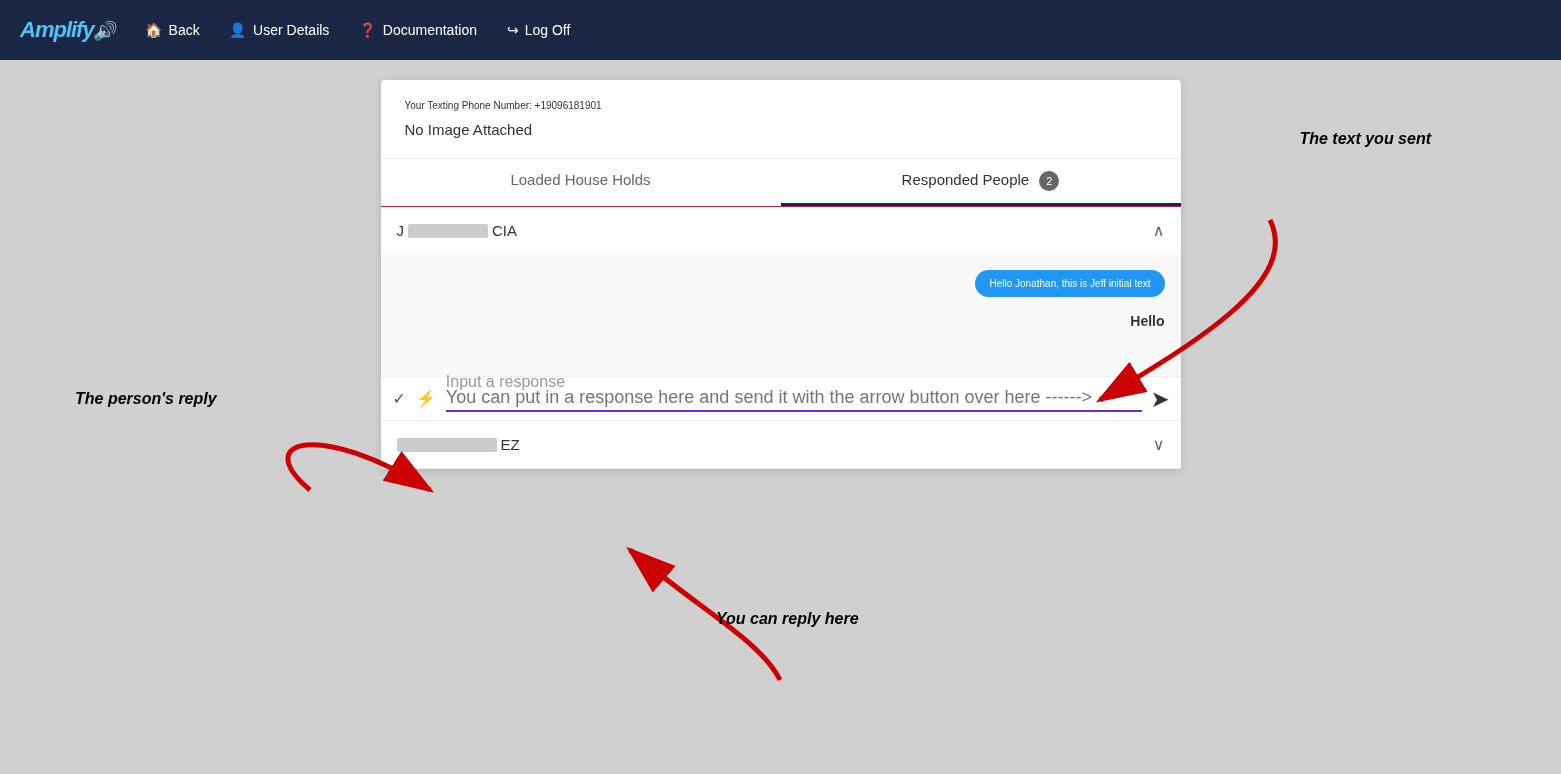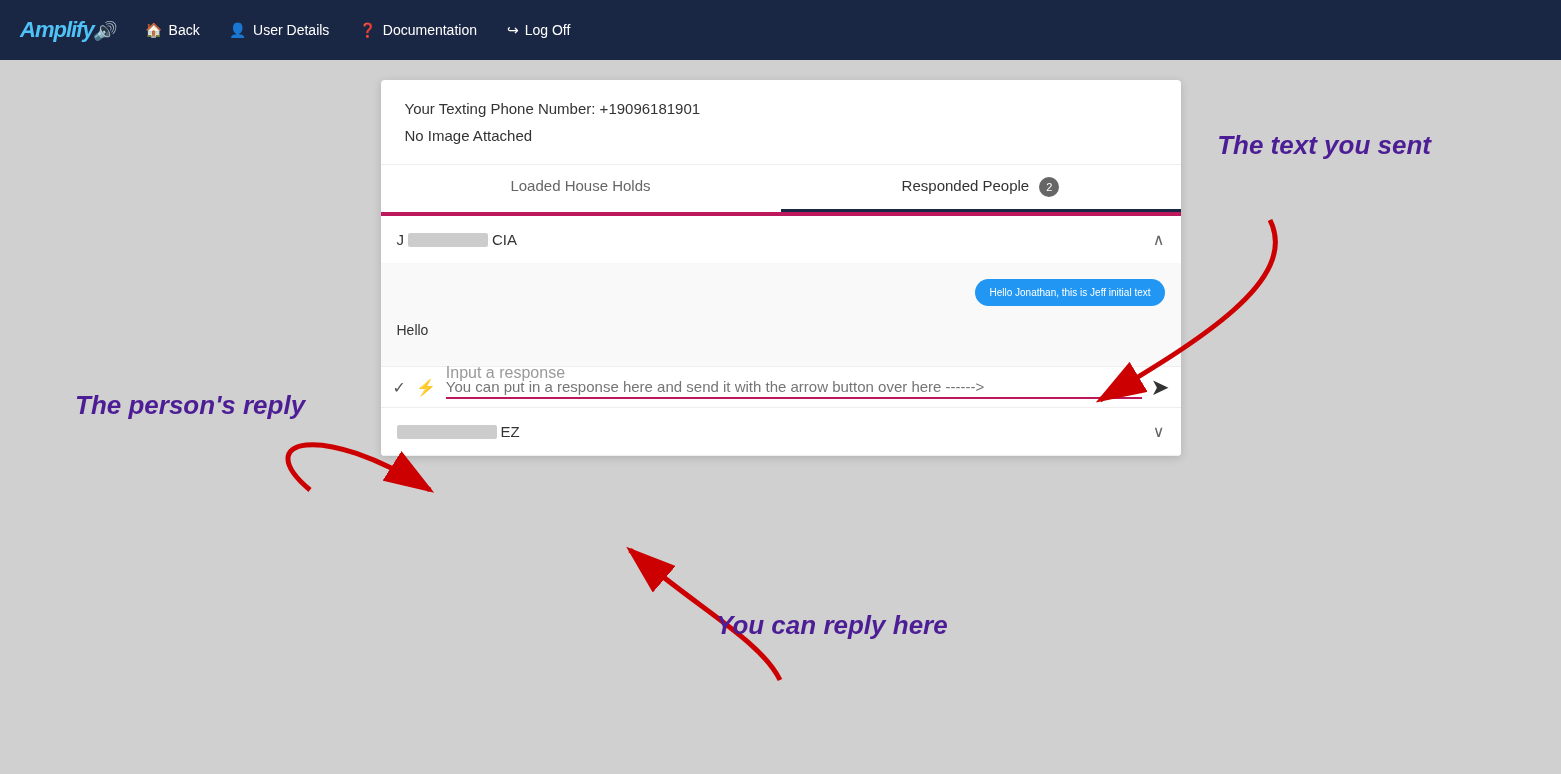--- a/index.html
+++ b/index.html
@@ -55,35 +55,35 @@
       width: 800px;
       border-radius: 4px;
       box-shadow: 0 2px 8px rgba(0,0,0,0.15);
       overflow: hidden;
     }
     .card-header {
       padding: 20px 24px 10px;
       border-bottom: 1px solid #eee;
     }
     .phone-number {
-      font-size: 15px;
+      font-size: 10px;
       color: #333;
       margin-bottom: 10px;
     }
     .no-image {
       font-size: 15px;
       color: #333;
       font-weight: 500;
       margin-bottom: 10px;
     }
 
     
     .tabs {
       display: flex;
-      border-bottom: 4px solid #be185d;
+      border-bottom: 1px solid #be185d;
     }
     .tab {
       flex: 1;
       padding: 12px 0;
       text-align: center;
       font-size: 15px;
       color: #666;
       cursor: pointer;
       position: relative;
     }
@@ -151,22 +151,23 @@
     .msg-bubble-sent {
       background: #2196f3;
       color: white;
       border-radius: 18px;
       padding: 8px 14px;
       font-size: 10px;
       max-width: 70%;
     }
     .msg-received {
       display: flex;
-      justify-content: flex-start;
-      margin-bottom: 8px;
+      justify-content: flex-end;
+      margin-bottom: 27px;
+      font-weight: bold;
     }
     .msg-bubble-received {
       background: transparent;
       color: #333;
       font-size: 14px;
       padding: 4px 0;
     }
 
     
     .reply-area {
@@ -194,23 +195,23 @@
     .reply-label {
       font-size: 16px;
       color: #999;
       position: absolute;
       top: -12px;
       left: 0;
     }
     .reply-input {
       width: 100%;
       border: none;
-      border-bottom: 2px solid #be185d;
+      border-bottom: 2px solid #6d28d9;
       outline: none;
-      font-size: 15px;
+      font-size: 18px;
       color: #555;
       padding: 2px 0;
       background: transparent;
     }
     .send-btn {
       background: none;
       border: none;
       cursor: pointer;
       font-size: 20px;
       color: #333;
@@ -222,23 +223,23 @@
       position: absolute;
       top: 0;
       left: 0;
       width: 1561px;
       height: 726px;
       pointer-events: none;
     }
 
     .annotation-text {
       position: absolute;
-      color: #4c1d95;
+      color: #000000;
       font-weight: bold;
-      font-size: 26px;
+      font-size: 16px;
       font-style: italic;
       font-family: Arial, sans-serif;
     }
   </style>
 </head>
 <body>
 
 <nav class="navbar">
   <div class="navbar-brand">
     <span>Amplify</span><span style="color:#4fc3f7; font-size:18px;">🔊</span>

